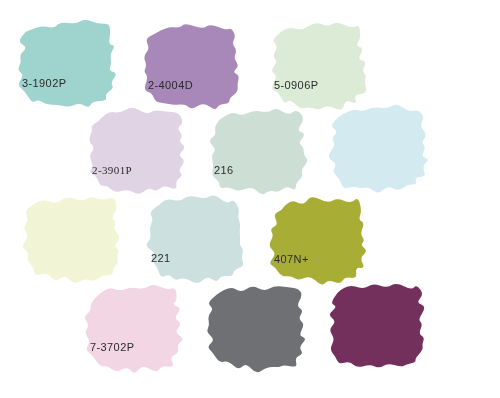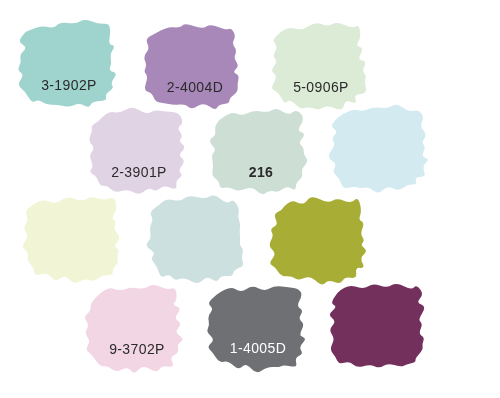--- a/index.html
+++ b/index.html
@@ -28,26 +28,25 @@
   .swatch svg {
     position: absolute;
     left: 0;
     top: 0;
     width: 110px;
     height: 100px;
     display: block;
   }
   .swatch-label {
     position: absolute;
-    left: 0;
+    left: 8px;
     width: 110px;
     top: 63px;
-    text-align: center;
     font-family: "Liberation Sans", sans-serif;
-    font-size: 14px;
+    font-size: 11px;
     letter-spacing: 0.4px;
     white-space: nowrap;
     pointer-events: none;
   }
 </style>
 </head>
 <body>
 
 <div id="palette-board">
     <div class="swatch" style="left: 14px; top: 14px;">
@@ -65,58 +64,59 @@
     <div class="swatch" style="left: 266px; top: 16px;">
       <svg viewBox="0 0 110 100">
         <path d="M 15.2 15.8 Q 22.3 10.4 28.8 12.6 Q 35.3 14.8 42.4 10.2 Q 49.5 5.6 55.9 8.2 Q 62.3 10.8 66.4 8.1 Q 70.6 5.4 78.6 8.9 Q 86.6 12.5 89.8 10.5 Q 93.1 8.6 94.0 14.8 Q 95.0 21.0 92.4 25.5 Q 89.7 30.1 93.9 31.1 Q 98.0 32.2 94.7 38.1 Q 91.4 44.0 96.1 44.6 Q 100.7 45.3 98.4 50.3 Q 96.0 55.2 98.3 57.4 Q 100.5 59.6 99.5 62.7 Q 98.5 65.9 99.9 71.8 Q 101.3 77.7 94.6 77.9 Q 87.8 78.2 89.5 83.3 Q 91.3 88.4 85.3 85.9 Q 79.3 83.4 77.9 89.5 Q 76.5 95.6 69.0 92.3 Q 61.5 88.9 57.4 91.6 Q 53.3 94.2 47.7 92.5 Q 42.0 90.7 38.4 92.1 Q 34.9 93.5 29.3 88.2 Q 23.7 82.9 21.1 85.6 Q 18.6 88.4 15.5 82.3 Q 12.4 76.2 8.3 74.5 Q 4.2 72.7 7.9 66.5 Q 11.7 60.3 8.0 57.5 Q 4.2 54.7 8.0 50.2 Q 11.7 45.7 9.1 42.8 Q 6.5 40.0 9.2 35.5 Q 11.9 31.0 8.9 27.5 Q 6.0 24.0 10.6 19.9 Z" fill="#dcebd5"></path>
       </svg>
       <div class="swatch-label" style="color: rgb(43, 43, 43);">5-0906P</div>
     </div>
     <div class="swatch" style="left: 84px; top: 101px;">
       <svg viewBox="0 0 110 100">
         <path d="M 14.3 20.2 Q 23.5 10.1 29.6 11.2 Q 35.6 12.2 42.2 8.4 Q 48.8 4.6 55.5 9.3 Q 62.2 14.0 66.4 11.3 Q 70.7 8.6 76.2 9.7 Q 81.7 10.8 88.2 10.9 Q 94.7 11.1 97.2 16.5 Q 99.7 22.0 96.3 24.6 Q 92.9 27.2 96.0 31.1 Q 99.1 35.0 96.8 37.7 Q 94.6 40.3 98.4 43.2 Q 102.2 46.2 98.1 50.2 Q 93.9 54.3 97.8 57.0 Q 101.7 59.8 97.8 64.8 Q 94.0 69.9 96.6 72.0 Q 99.2 74.2 95.4 77.0 Q 91.7 79.9 92.4 84.6 Q 93.1 89.3 86.6 86.7 Q 80.2 84.0 75.9 87.4 Q 71.6 90.8 68.4 88.6 Q 65.2 86.3 60.0 90.4 Q 54.7 94.6 49.4 91.3 Q 44.2 88.0 37.5 90.0 Q 30.9 92.1 27.0 88.2 Q 23.1 84.3 19.7 84.8 Q 16.2 85.3 14.5 80.4 Q 12.8 75.5 8.8 73.2 Q 4.8 71.0 7.2 68.2 Q 9.6 65.4 7.2 59.7 Q 4.8 54.0 7.9 50.7 Q 11.0 47.4 7.6 43.6 Q 4.2 39.8 6.2 34.8 Q 8.3 29.7 7.7 27.4 Q 7.1 25.0 10.7 22.6 Z" fill="#e0d4e4"></path>
       </svg>
-      <div class="swatch-label" style="color: rgb(43, 43, 43);">2-3901P</div>
+      <div class="swatch-label" style="color: rgb(43, 43, 43); font-family: Liberation Serif, serif;">2-3901P</div>
     </div>
     <div class="swatch" style="left: 206px; top: 101px;">
       <svg viewBox="0 0 110 100">
         <path d="M 13.4 19.0 Q 24.7 9.8 30.3 12.5 Q 36.0 15.1 42.0 12.1 Q 48.0 9.0 55.0 10.4 Q 62.1 11.8 66.4 9.0 Q 70.8 6.2 76.5 10.4 Q 82.3 14.7 86.6 11.3 Q 90.9 8.0 94.9 12.7 Q 98.9 17.4 94.8 23.7 Q 90.6 29.9 95.3 31.2 Q 100.1 32.4 96.2 37.3 Q 92.3 42.1 95.3 44.6 Q 98.2 47.0 97.8 50.2 Q 97.3 53.4 100.0 56.7 Q 102.8 60.0 98.9 64.2 Q 95.1 68.4 96.0 72.3 Q 97.0 76.1 93.6 78.8 Q 90.1 81.6 89.8 85.9 Q 89.4 90.3 85.2 87.4 Q 81.0 84.6 76.6 88.1 Q 72.2 91.6 67.9 90.3 Q 63.5 89.1 59.8 92.1 Q 56.1 95.0 51.2 90.2 Q 46.3 85.3 39.3 88.0 Q 32.3 90.7 27.5 88.2 Q 22.6 85.8 18.2 86.8 Q 13.9 87.7 13.5 84.0 Q 13.2 80.3 9.3 77.5 Q 5.5 74.7 6.5 69.9 Q 7.6 65.1 6.5 59.2 Q 5.3 53.3 7.9 51.2 Q 10.4 49.2 6.2 44.5 Q 1.9 39.7 6.1 36.8 Q 10.2 34.0 9.2 30.0 Q 8.3 26.0 10.8 22.5 Z" fill="#cddfd5"></path>
       </svg>
-      <div class="swatch-label" style="color: rgb(43, 43, 43); font-weight: bold;">216</div>
+      <div class="swatch-label" style="color: rgb(43, 43, 43);">216</div>
     </div>
     <div class="swatch" style="left: 326px; top: 99px;">
       <svg viewBox="0 0 110 100">
         <path d="M 12.5 17.9 Q 25.9 9.5 31.1 11.0 Q 36.3 12.6 41.8 10.2 Q 47.3 7.9 54.6 8.7 Q 62.0 9.5 66.4 6.7 Q 70.9 3.9 76.9 8.4 Q 82.9 13.0 87.8 11.7 Q 92.6 10.4 95.4 14.4 Q 98.1 18.4 96.0 22.7 Q 93.8 27.1 97.4 31.2 Q 101.1 35.3 98.3 39.6 Q 95.6 43.9 97.7 45.9 Q 99.8 47.9 97.5 52.9 Q 95.2 57.9 99.6 59.1 Q 103.9 60.2 100.0 63.6 Q 96.1 66.9 98.2 72.5 Q 100.3 78.1 94.4 77.9 Q 88.6 77.8 89.9 81.8 Q 91.2 85.8 86.5 85.5 Q 81.8 85.1 77.3 88.7 Q 72.8 92.3 67.3 89.4 Q 61.8 86.5 56.9 90.9 Q 52.0 95.4 47.5 91.8 Q 43.0 88.1 38.4 88.7 Q 33.8 89.3 30.7 88.3 Q 27.6 87.3 22.3 88.7 Q 17.0 90.2 15.3 84.8 Q 13.6 79.5 9.8 76.3 Q 6.1 73.0 8.6 68.8 Q 11.1 64.7 5.7 61.4 Q 0.4 58.1 5.1 51.8 Q 9.8 45.5 7.5 42.5 Q 5.2 39.6 8.6 36.1 Q 12.1 32.7 8.0 29.8 Q 3.9 27.0 8.2 22.4 Z" fill="#d3eaf1"></path>
       </svg>
     </div>
     <div class="swatch" style="left: 20px; top: 189px;">
       <svg viewBox="0 0 110 100">
         <path d="M 11.6 16.8 Q 21.5 9.2 29.1 12.4 Q 36.7 15.5 41.6 11.1 Q 46.5 6.8 54.2 9.7 Q 61.9 12.7 66.4 9.9 Q 70.9 7.0 77.2 9.2 Q 83.5 11.4 88.9 9.4 Q 94.3 7.4 95.8 13.4 Q 97.4 19.3 94.4 24.5 Q 91.5 29.7 94.0 31.2 Q 96.6 32.7 94.9 36.5 Q 93.3 40.2 97.3 44.5 Q 101.3 48.8 97.2 52.9 Q 93.1 57.0 96.3 58.7 Q 99.5 60.5 98.3 62.9 Q 97.1 65.3 97.7 69.9 Q 98.2 74.5 95.3 77.0 Q 92.5 79.5 92.7 83.1 Q 93.0 86.7 87.8 86.2 Q 82.6 85.7 78.0 89.4 Q 73.4 93.0 69.5 91.1 Q 65.6 89.3 59.5 92.6 Q 53.3 95.8 49.3 90.6 Q 45.2 85.4 40.2 89.4 Q 35.3 93.4 31.2 88.3 Q 27.1 83.2 20.9 85.2 Q 14.6 87.1 14.3 82.9 Q 14.0 78.8 10.4 75.0 Q 6.7 71.3 7.9 67.8 Q 9.1 64.3 5.0 60.8 Q 0.9 57.4 5.0 52.3 Q 9.1 47.2 6.0 43.3 Q 2.9 39.4 5.7 35.4 Q 8.5 31.4 6.8 27.0 Q 5.1 22.5 8.3 19.6 Z" fill="#f2f5d5"></path>
       </svg>
     </div>
     <div class="swatch" style="left: 143px; top: 189px;">
       <svg viewBox="0 0 110 100">
         <path d="M 16.2 15.7 Q 22.7 8.9 29.9 10.9 Q 37.0 12.9 41.4 9.3 Q 45.7 5.7 53.8 8.1 Q 61.8 10.4 66.4 7.5 Q 71.0 4.7 77.6 10.0 Q 84.1 15.2 87.3 12.5 Q 90.4 9.8 93.5 15.1 Q 96.6 20.3 95.6 23.6 Q 94.7 26.9 96.1 31.2 Q 97.6 35.6 97.0 38.8 Q 96.5 42.0 96.9 45.8 Q 97.3 49.7 96.9 52.9 Q 96.5 56.0 98.6 58.4 Q 100.7 60.7 99.4 65.0 Q 98.2 69.3 99.8 72.9 Q 101.5 76.5 96.2 78.8 Q 90.9 81.1 90.1 84.4 Q 89.3 87.7 83.6 87.0 Q 78.0 86.3 76.0 90.0 Q 74.0 93.7 68.9 90.2 Q 63.8 86.6 59.3 91.4 Q 54.7 96.2 48.3 92.2 Q 41.9 88.2 36.6 90.1 Q 31.3 92.0 28.9 88.3 Q 26.6 84.7 22.2 87.1 Q 17.8 89.5 16.1 83.8 Q 14.4 78.0 10.9 73.8 Q 7.4 69.5 10.0 66.7 Q 12.6 63.9 7.0 60.3 Q 1.5 56.7 5.0 52.8 Q 8.5 49.0 7.3 44.1 Q 6.1 39.3 8.2 34.7 Q 10.4 30.2 8.3 26.8 Q 6.2 23.5 11.2 19.6 Z" fill="#cde0e0"></path>
       </svg>
+      <div class="swatch-label" style="color: rgb(43, 43, 43);">221</div>
     </div>
     <div class="swatch" style="left: 266px; top: 190px;">
       <svg viewBox="0 0 110 100">
         <path d="M 15.3 20.0 Q 23.9 8.7 30.6 12.2 Q 37.4 15.8 41.2 10.2 Q 45.0 4.7 53.3 9.1 Q 61.7 13.6 66.4 10.7 Q 71.1 7.9 77.9 10.7 Q 84.7 13.6 88.4 10.2 Q 92.1 6.8 94.0 14.0 Q 95.8 21.3 94.1 25.4 Q 92.4 29.6 95.5 31.3 Q 98.6 33.0 96.4 38.4 Q 94.2 43.8 96.5 47.2 Q 98.8 50.5 96.6 52.8 Q 94.4 55.1 98.1 58.0 Q 101.8 60.9 97.8 64.4 Q 93.7 67.8 96.5 73.1 Q 99.3 78.4 94.3 77.9 Q 89.3 77.3 90.2 83.0 Q 91.1 88.7 84.9 87.8 Q 78.8 86.8 76.7 90.6 Q 74.6 94.4 68.4 92.0 Q 62.1 89.5 59.1 93.1 Q 56.1 96.6 50.1 91.1 Q 44.0 85.5 38.4 88.1 Q 32.7 90.6 29.4 88.4 Q 26.1 86.2 20.7 86.3 Q 15.4 86.5 12.3 81.9 Q 9.3 77.3 5.9 75.3 Q 2.5 73.3 6.5 68.4 Q 10.5 63.6 6.3 59.8 Q 2.0 56.0 4.9 50.6 Q 7.9 45.2 5.8 42.2 Q 3.8 39.2 8.0 36.8 Q 12.3 34.4 9.8 29.4 Q 7.3 24.4 11.3 22.2 Z" fill="#a8ae35"></path>
       </svg>
+      <div class="swatch-label" style="color: rgb(43, 43, 43);">407N+</div>
     </div>
     <div class="swatch" style="left: 82px; top: 278px;">
       <svg viewBox="0 0 110 100">
         <path d="M 14.4 18.9 Q 25.1 8.4 31.4 10.8 Q 37.7 13.2 43.7 11.1 Q 49.7 9.1 55.7 10.2 Q 61.6 11.3 66.4 8.4 Q 71.2 5.5 78.3 8.7 Q 85.4 11.9 89.6 10.5 Q 93.8 9.2 94.4 15.7 Q 95.0 22.2 92.5 24.5 Q 90.1 26.7 94.8 28.6 Q 99.6 30.4 95.8 35.3 Q 92.0 40.2 96.1 43.0 Q 100.3 45.9 96.3 50.0 Q 92.3 54.2 97.6 57.7 Q 102.9 61.2 98.8 63.7 Q 94.8 66.3 96.0 70.6 Q 97.2 74.9 92.4 77.0 Q 87.7 79.0 90.3 84.3 Q 92.9 89.6 86.2 88.5 Q 79.6 87.4 77.4 91.3 Q 75.2 95.2 67.8 91.0 Q 60.4 86.8 56.2 91.9 Q 52.0 97.1 49.1 92.7 Q 46.2 88.3 40.2 91.5 Q 34.2 94.7 29.9 91.2 Q 25.5 87.6 22.0 88.3 Q 18.5 88.9 14.1 82.7 Q 9.6 76.5 6.4 74.0 Q 3.2 71.5 5.9 67.4 Q 8.5 63.2 5.5 59.2 Q 2.5 55.3 4.9 51.1 Q 7.2 47.0 4.4 43.0 Q 1.5 39.1 5.1 36.1 Q 8.7 33.1 8.6 29.3 Q 8.5 25.4 11.4 22.2 Z" fill="#f2d6e4"></path>
       </svg>
-      <div class="swatch-label" style="color: rgb(43, 43, 43);">9-3702P</div>
+      <div class="swatch-label" style="color: rgb(43, 43, 43);">7-3702P</div>
     </div>
     <div class="swatch" style="left: 203px; top: 277px;">
       <svg viewBox="0 0 110 100">
         <path d="M 13.5 17.8 Q 26.3 8.1 32.2 12.1 Q 38.1 16.1 43.5 12.0 Q 49.0 8.0 55.2 11.2 Q 61.5 14.5 66.4 11.6 Q 71.3 8.7 78.6 9.5 Q 86.0 10.3 90.7 10.9 Q 95.5 11.6 97.6 14.7 Q 99.7 17.7 96.5 23.5 Q 93.3 29.4 96.9 31.3 Q 100.6 33.3 97.9 37.6 Q 95.2 42.0 98.5 44.4 Q 101.8 46.8 98.7 52.8 Q 95.6 58.7 99.8 60.0 Q 104.1 61.4 99.9 65.8 Q 95.8 70.2 98.1 73.5 Q 100.5 76.9 96.1 78.8 Q 91.7 80.7 93.2 85.7 Q 94.6 90.6 87.5 89.3 Q 80.4 88.0 78.1 89.2 Q 75.8 90.4 70.0 90.0 Q 64.2 89.7 58.8 93.6 Q 53.3 97.5 48.1 91.5 Q 42.9 85.6 39.3 89.5 Q 35.7 93.3 30.4 88.4 Q 25.0 83.6 20.6 84.7 Q 16.2 85.8 13.1 80.8 Q 10.0 75.8 6.9 72.8 Q 3.8 69.8 7.9 66.3 Q 12.0 62.8 7.5 58.7 Q 3.1 54.6 4.8 51.7 Q 6.6 48.8 5.7 43.8 Q 4.7 38.9 7.7 35.4 Q 10.6 31.9 7.4 29.1 Q 4.1 26.4 8.8 22.1 Z" fill="#6e7074"></path>
       </svg>
-      <div class="swatch-label" style="color: rgb(255, 255, 255);">1-4005D</div>
     </div>
     <div class="swatch" style="left: 325px; top: 276px;">
       <svg viewBox="0 0 110 100">
         <path d="M 12.6 16.7 Q 21.9 7.8 30.2 10.6 Q 38.4 13.5 43.3 10.2 Q 48.2 6.9 54.8 9.6 Q 61.4 12.2 66.4 9.3 Q 71.4 6.3 79.0 10.2 Q 86.6 14.1 89.1 11.3 Q 91.6 8.6 95.3 13.6 Q 98.9 18.6 95.0 22.6 Q 91.0 26.6 96.3 28.6 Q 101.6 30.6 97.2 37.2 Q 92.9 43.8 95.4 45.7 Q 97.8 47.7 95.7 52.7 Q 93.5 57.8 96.6 59.7 Q 99.7 61.6 98.3 65.2 Q 96.8 68.7 97.6 71.0 Q 98.3 73.3 94.2 77.9 Q 90.1 82.4 90.5 84.2 Q 90.9 86.1 86.1 87.3 Q 81.3 88.6 78.8 89.8 Q 76.4 91.1 69.4 89.0 Q 62.4 87.0 58.6 89.7 Q 54.7 92.4 49.9 90.4 Q 45.1 88.4 38.4 90.2 Q 31.7 91.9 28.1 88.5 Q 24.5 85.1 19.2 86.7 Q 13.8 88.3 12.1 84.4 Q 10.4 80.6 7.5 77.0 Q 4.5 73.5 7.2 68.0 Q 10.0 62.5 6.8 58.2 Q 3.6 53.9 7.5 49.4 Q 11.5 45.0 7.0 41.9 Q 2.5 38.8 7.5 34.7 Q 12.5 30.6 8.9 29.0 Q 5.3 27.4 8.9 22.0 Z" fill="#74305c"></path>
       </svg>
     </div>
   </div>
 
 </body></html>

